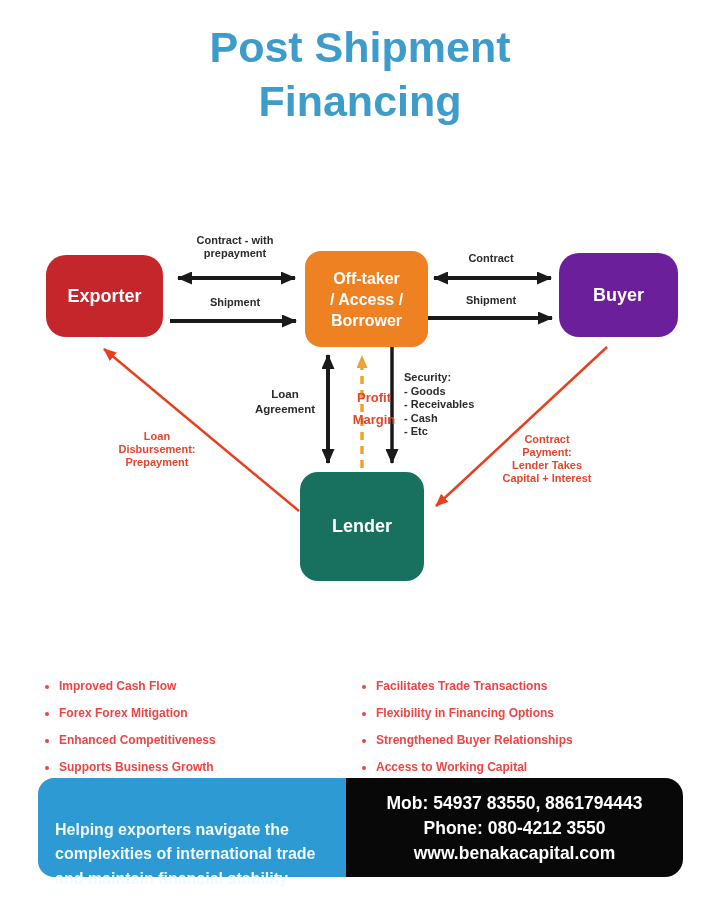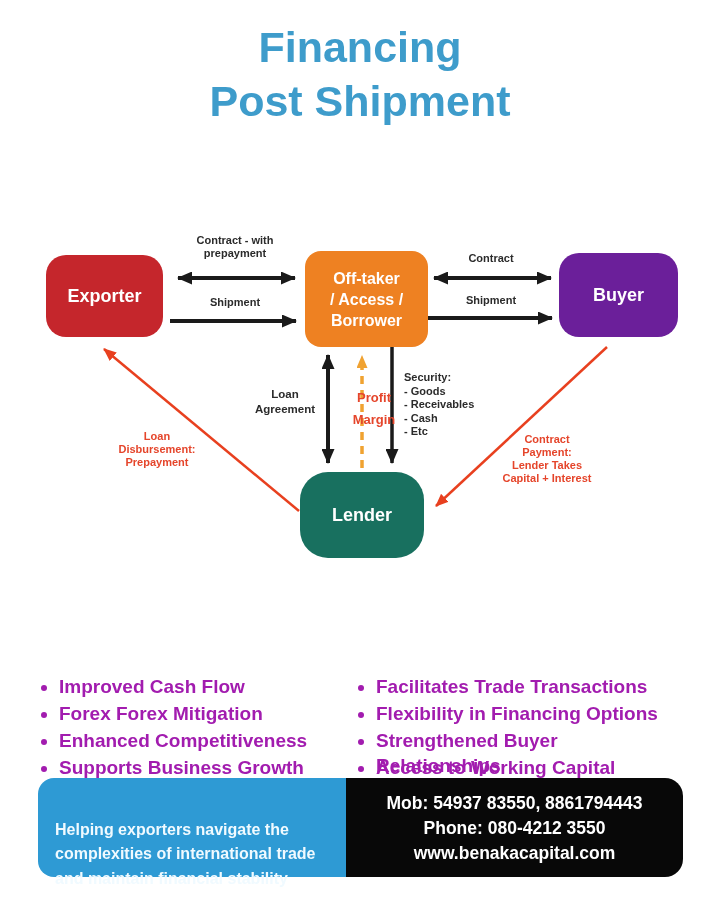--- a/index.html
+++ b/index.html
@@ -28,22 +28,22 @@
     display: flex; align-items: center; justify-content: center;
     color: #ffffff; font-weight: bold; text-align: center;
     white-space: pre-line;
   }
   .node-exporter { left: 46px; top: 255px; width: 117px; height: 82px;
     background: #C5262C; border-radius: 20px; font-size: 18px; }
   .node-offtaker { left: 305px; top: 251px; width: 123px; height: 96px;
     background: #EE8122; border-radius: 16px; font-size: 16px; line-height: 21px; }
   .node-buyer { left: 559px; top: 253px; width: 119px; height: 84px;
     background: #6B1F9A; border-radius: 20px; font-size: 18px; }
-  .node-lender { left: 300px; top: 472px; width: 124px; height: 86px;
-    background: #18705F; border-radius: 28px; font-size: 18px; }
+  .node-lender { left: 300px; top: 472px; width: 124px; height: 109px;
+    background: #18705F; border-radius: 18px; font-size: 18px; }
 
   
   .edge-label {
     font-weight: bold; color: #2b2b2b;
     font-size: 11px; line-height: 13px;
     text-align: center; white-space: pre-line;
   }
   .lbl-contract-prepayment { left: 175px; top: 234px; width: 120px; }
   .lbl-shipment-left       { left: 175px; top: 296px; width: 120px; }
   .lbl-contract-right      { left: 441px; top: 252px; width: 100px; }
@@ -51,21 +51,21 @@
   .lbl-loan-agreement      { left: 246px; top: 387px; width: 78px; font-size: 11.5px; line-height: 15px; }
   .lbl-profit-margin       { left: 346px; top: 387px; width: 56px; font-size: 13px; line-height: 22px; color: #E5452B; }
   .lbl-security            { left: 404px; top: 371px; width: 110px; text-align: left; line-height: 13.5px; }
   .red-label { color: #E5452B; }
   .lbl-loan-disbursement   { left: 96px;  top: 430px; width: 122px; }
   .lbl-contract-payment    { left: 484px; top: 433px; width: 126px; }
 
   svg.arrow-layer { position: absolute; left: 0; top: 0; pointer-events: none; }
 
   
-  .benefits { top: 674px; font-weight: bold; color: #a21caf; font-size: 19px; }
+  .benefits { top: 674px; font-weight: bold; color: #ef4444; font-size: 12px; }
   .benefits-left  { left: 40px;  width: 310px; }
   .benefits-right { left: 357px; width: 330px; }
   .benefits ul { list-style: disc outside; padding-left: 19px; }
   .benefits li { height: 27px; line-height: 25px; }
 
   
   .footer-blue {
     left: 38px; top: 778px; width: 308px; height: 99px;
     background: #2E9AD4; border-radius: 16px 0 0 16px;
     padding: 15px 10px 0 17px;
@@ -76,22 +76,22 @@
     left: 346px; top: 778px; width: 337px; height: 99px;
     background: #080808; border-radius: 0 18px 18px 0;
     padding-top: 13px; text-align: center;
     color: #ffffff; font-weight: bold; font-size: 17.5px; line-height: 25px;
   }
 </style>
 </head>
 <body>
 
 <div class="abs title">
+  <div>Post Shipment</div>
   <div>Financing</div>
-  <div>Post Shipment</div>
 </div>
 
 <svg class="arrow-layer" width="720" height="917" viewBox="0 0 720 917">
   <defs>
     <marker id="ah-black" markerUnits="userSpaceOnUse" markerWidth="15" markerHeight="13" refX="14" refY="6.5" orient="auto-start-reverse">
       <path d="M0,0 L15,6.5 L0,13 Z" fill="#1A1A1A"></path>
     </marker>
     <marker id="ah-red" markerUnits="userSpaceOnUse" markerWidth="13" markerHeight="11" refX="12" refY="5.5" orient="auto">
       <path d="M0,0 L13,5.5 L0,11 Z" fill="#E8401F"></path>
     </marker>

